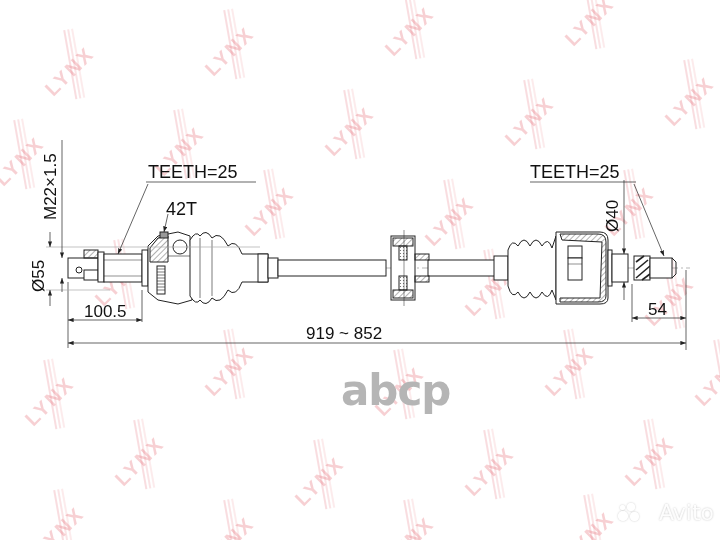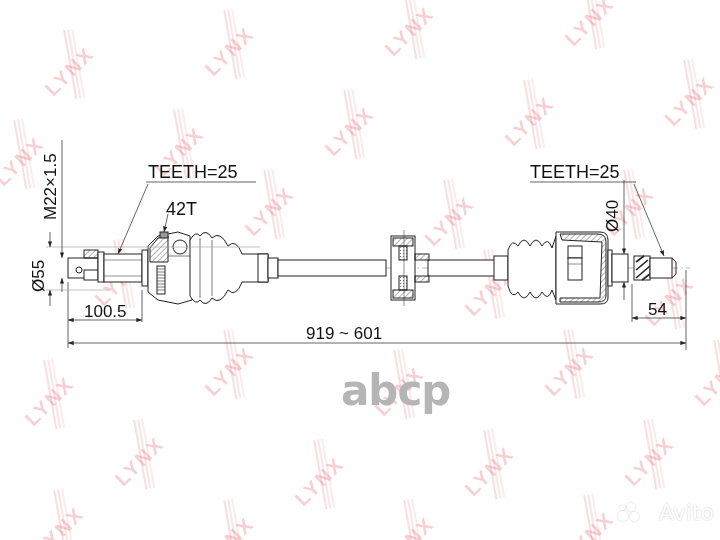--- a/index.html
+++ b/index.html
@@ -188,21 +188,21 @@
 </svg>
 
 <div class="dim-text vert" style="left:42px; top:220px;">M22×1.5</div>
 <div class="dim-text" style="left:148px; top:163px; font-size:18px;">TEETH=25</div>
 <div class="dim-text" style="left:166px; top:200px; font-size:18px;">42T</div>
 <div class="dim-text vert" style="left:30px; top:292px;">Ø55</div>
 <div class="dim-text" style="left:84px; top:303px;">100.5</div>
 <div class="dim-text" style="left:530px; top:163px; font-size:18px;">TEETH=25</div>
 <div class="dim-text vert" style="left:604px; top:232px;">Ø40</div>
 <div class="dim-text" style="left:648px; top:301px;">54</div>
-<div class="dim-text" style="left:306px; top:325px;">919 ~ 601</div>
+<div class="dim-text" style="left:306px; top:325px;">919 ~ 852</div>
 
 <div class="abcp">abcp</div>
 <div class="avito">
   <div class="dots">
     <span style="left:0; top:8px; width:10px; height:10px;"></span>
     <span style="left:9px; top:0; width:8px; height:8px;"></span>
     <span style="left:12px; top:9px; width:9px; height:9px;"></span>
     <span style="left:2px; top:2px; width:5px; height:5px;"></span>
   </div>
   <span>Avito</span>

